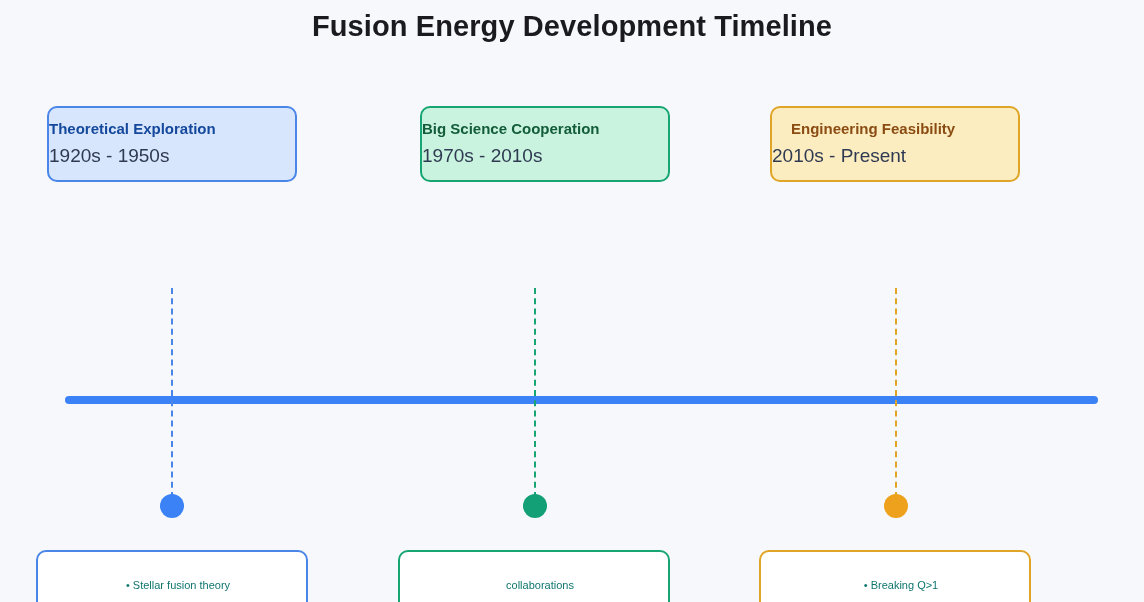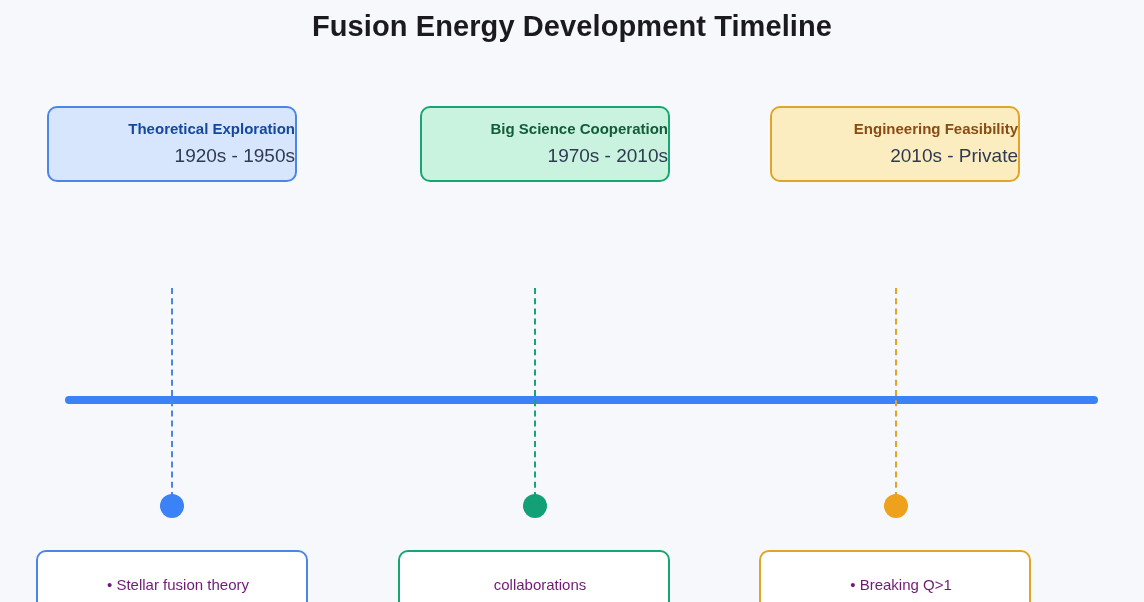--- a/index.html
+++ b/index.html
@@ -50,21 +50,21 @@
 
   .phase-card {
     box-sizing: border-box;
     margin: 0 auto;
     width: 250px;
     height: 76px;
     border: 2px solid;
     border-radius: 10px;
     display: flex;
     flex-direction: column;
-    align-items: flex-end;
+    align-items: flex-start;
     justify-content: center;
   }
   .phase-card .phase-name {
     font-size: 15px;
     font-weight: bold;
     line-height: 1.2;
     margin-bottom: 7px;
   }
   .phase-card .phase-period {
     font-size: 19px;
@@ -102,34 +102,34 @@
     left: 0;
     width: 272px;
     height: 130px;
     background: #ffffff;
     border: 2px solid;
     border-radius: 10px;
     padding-top: 20px;
   }
   .detail-line {
     text-align: center;
-    font-size: 15px;
-    color: #701a75;
+    font-size: 11px;
+    color: #0f766e;
     line-height: 26px;
     margin-left: 12px;
   }
 
   
   .theme-blue   { border-color: #4a86e8; background: #d7e6fc; }
   .theme-green  { border-color: #17a673; background: #c9f3de; margin-left: 22px; }
   .theme-orange { border-color: #e0a526; background: #fcedc0; }
 
   .name-blue   { color: #14489c; }
   .name-green  { color: #125c3a; }
-  .name-orange { color: #8a4c12; }
+  .name-orange { color: #8a4c12; margin-left: 19px; }
 
   .dash-blue   { border-left-color: #4a86e8; }
   .dash-green  { border-left-color: #17a673; }
   .dash-orange { border-left-color: #e0a526; }
 
   .dot-blue   { background: #3b82f6; }
   .dot-green  { background: #14a077; }
   .dot-orange { background: #eea11c; }
 
   .box-blue   { border-color: #4a86e8; }
@@ -163,21 +163,21 @@
       </div>
       <div class="connector dash-green"></div>
       <div class="marker dot-green"></div>
       <div class="detail-box box-green">
         <div class="detail-line">collaborations</div>
       </div>
     </div>
     <div class="phase-column col-2">
       <div class="phase-card theme-orange">
         <div class="phase-name name-orange">Engineering Feasibility</div>
-        <div class="phase-period">2010s - Private</div>
+        <div class="phase-period">2010s - Present</div>
       </div>
       <div class="connector dash-orange"></div>
       <div class="marker dot-orange"></div>
       <div class="detail-box box-orange">
         <div class="detail-line">• Breaking Q&gt;1</div>
       </div>
     </div>
   </div>
 
 </body></html>

